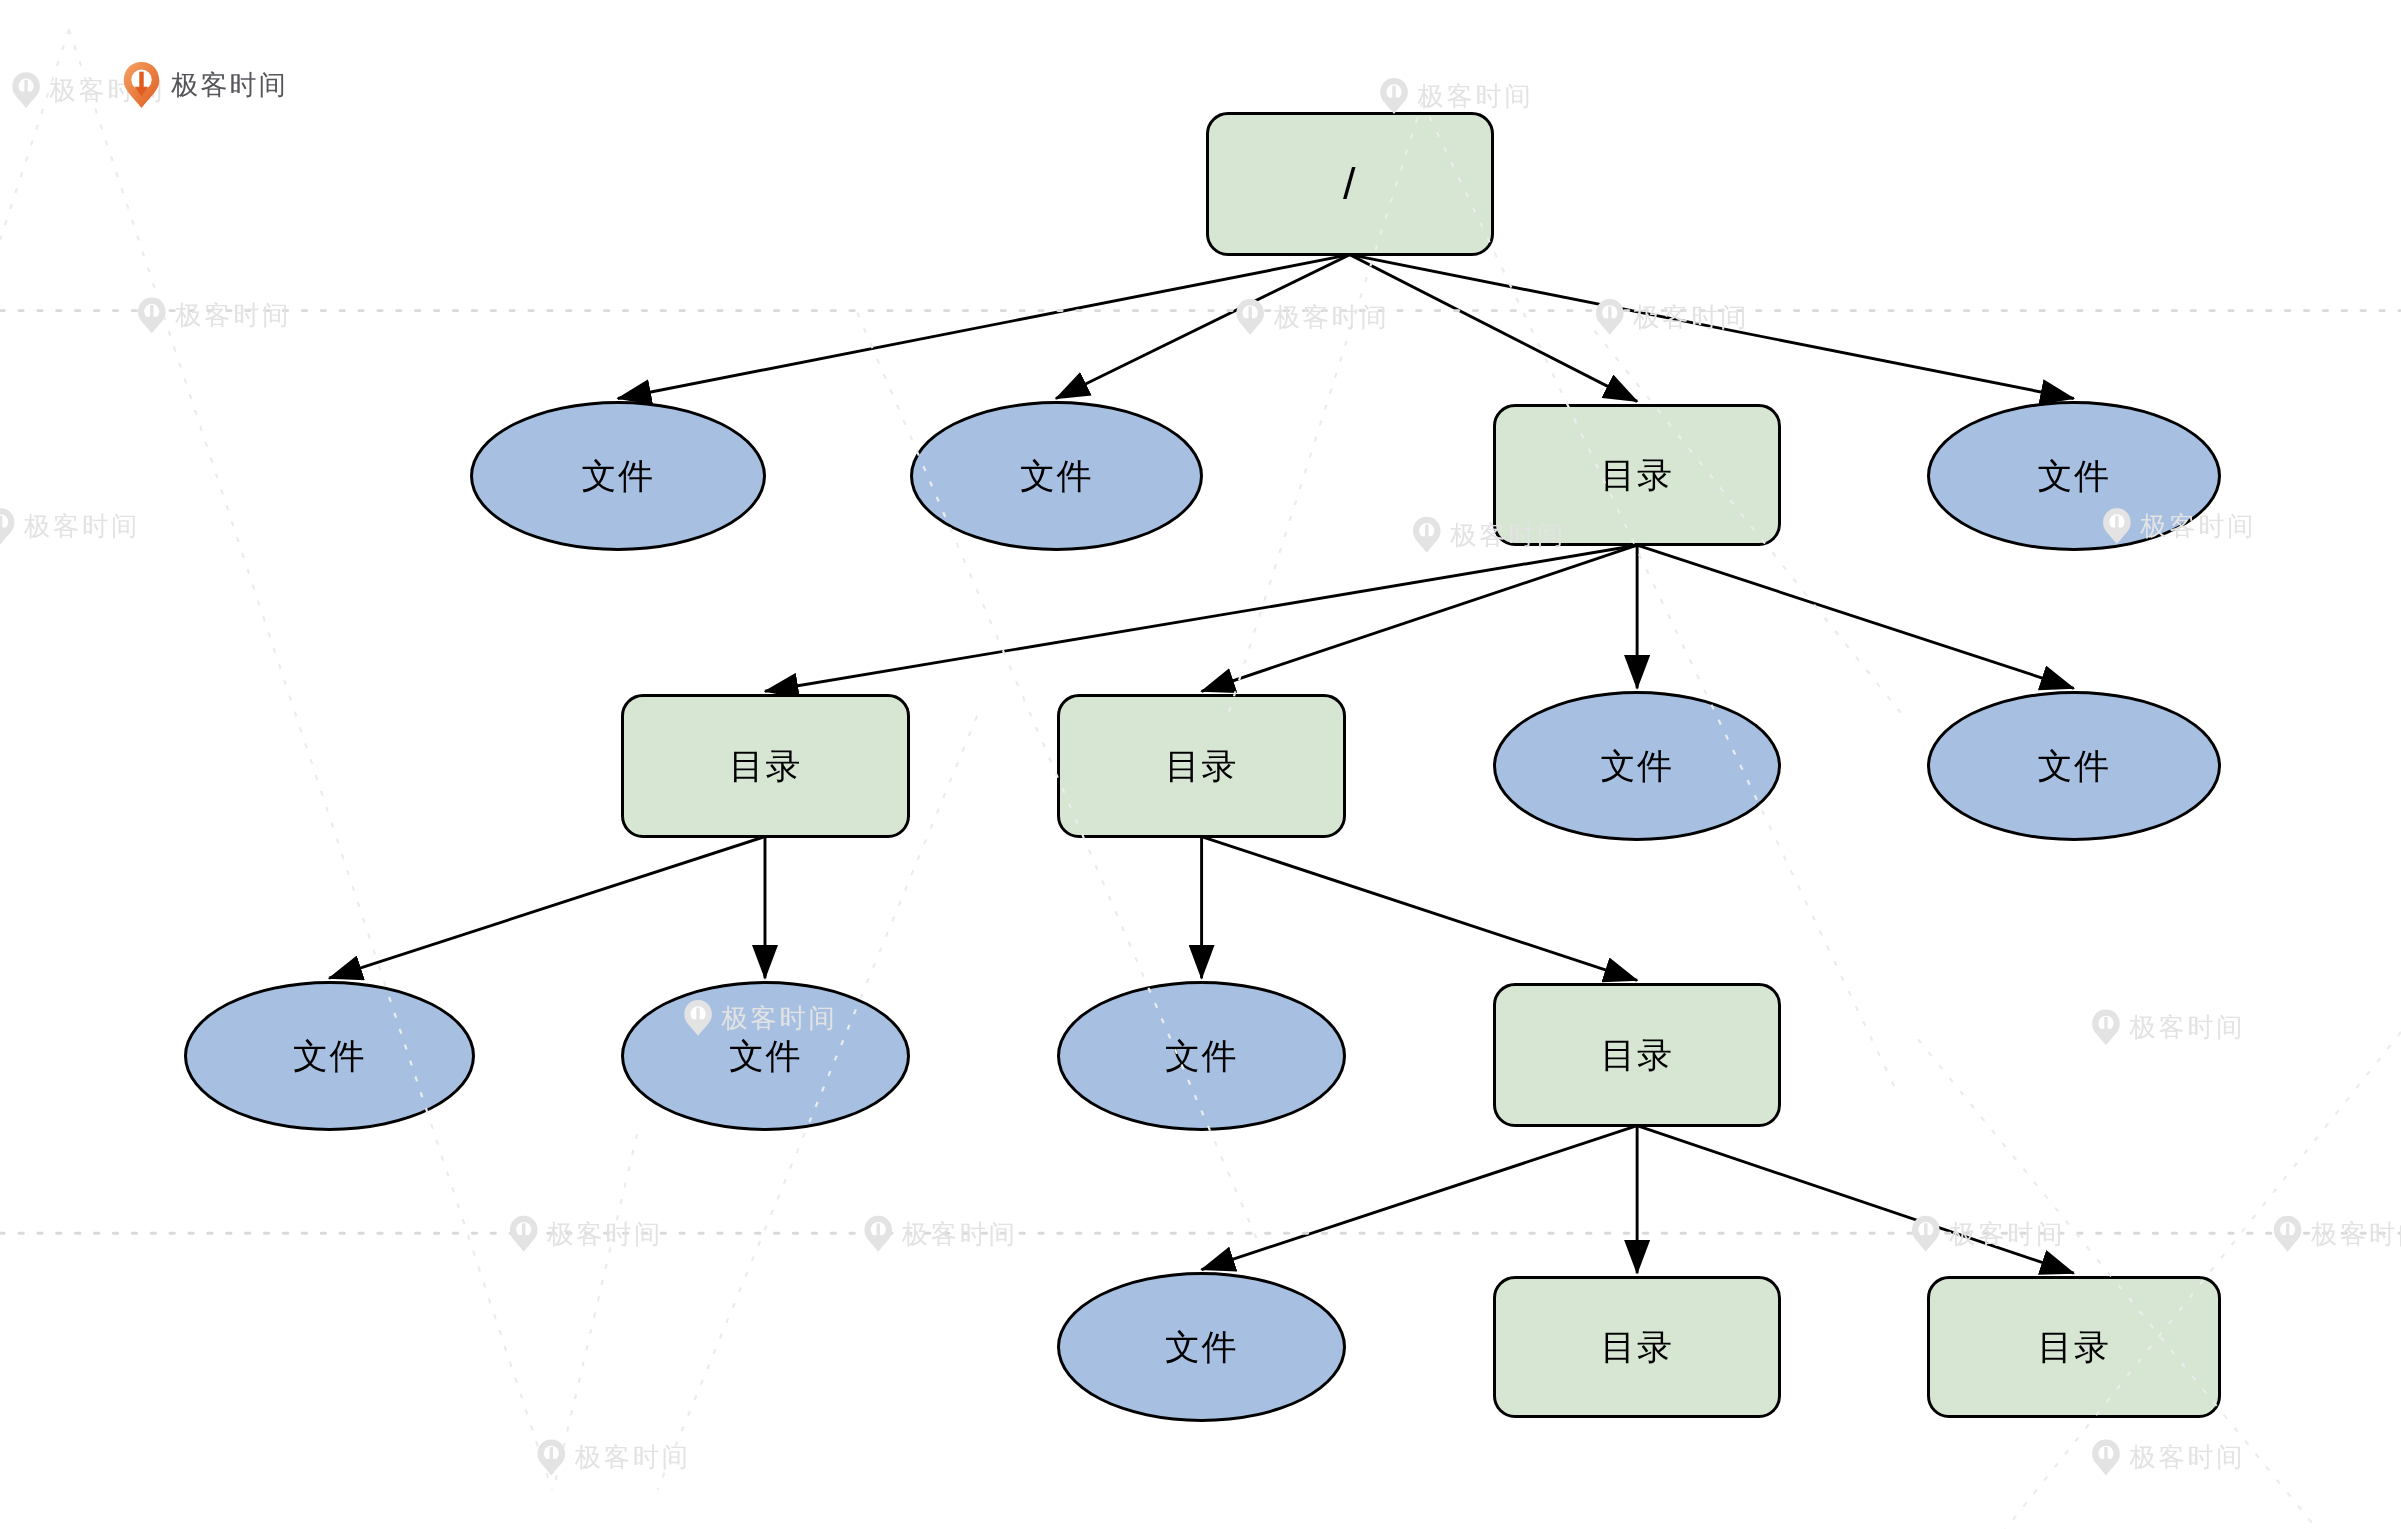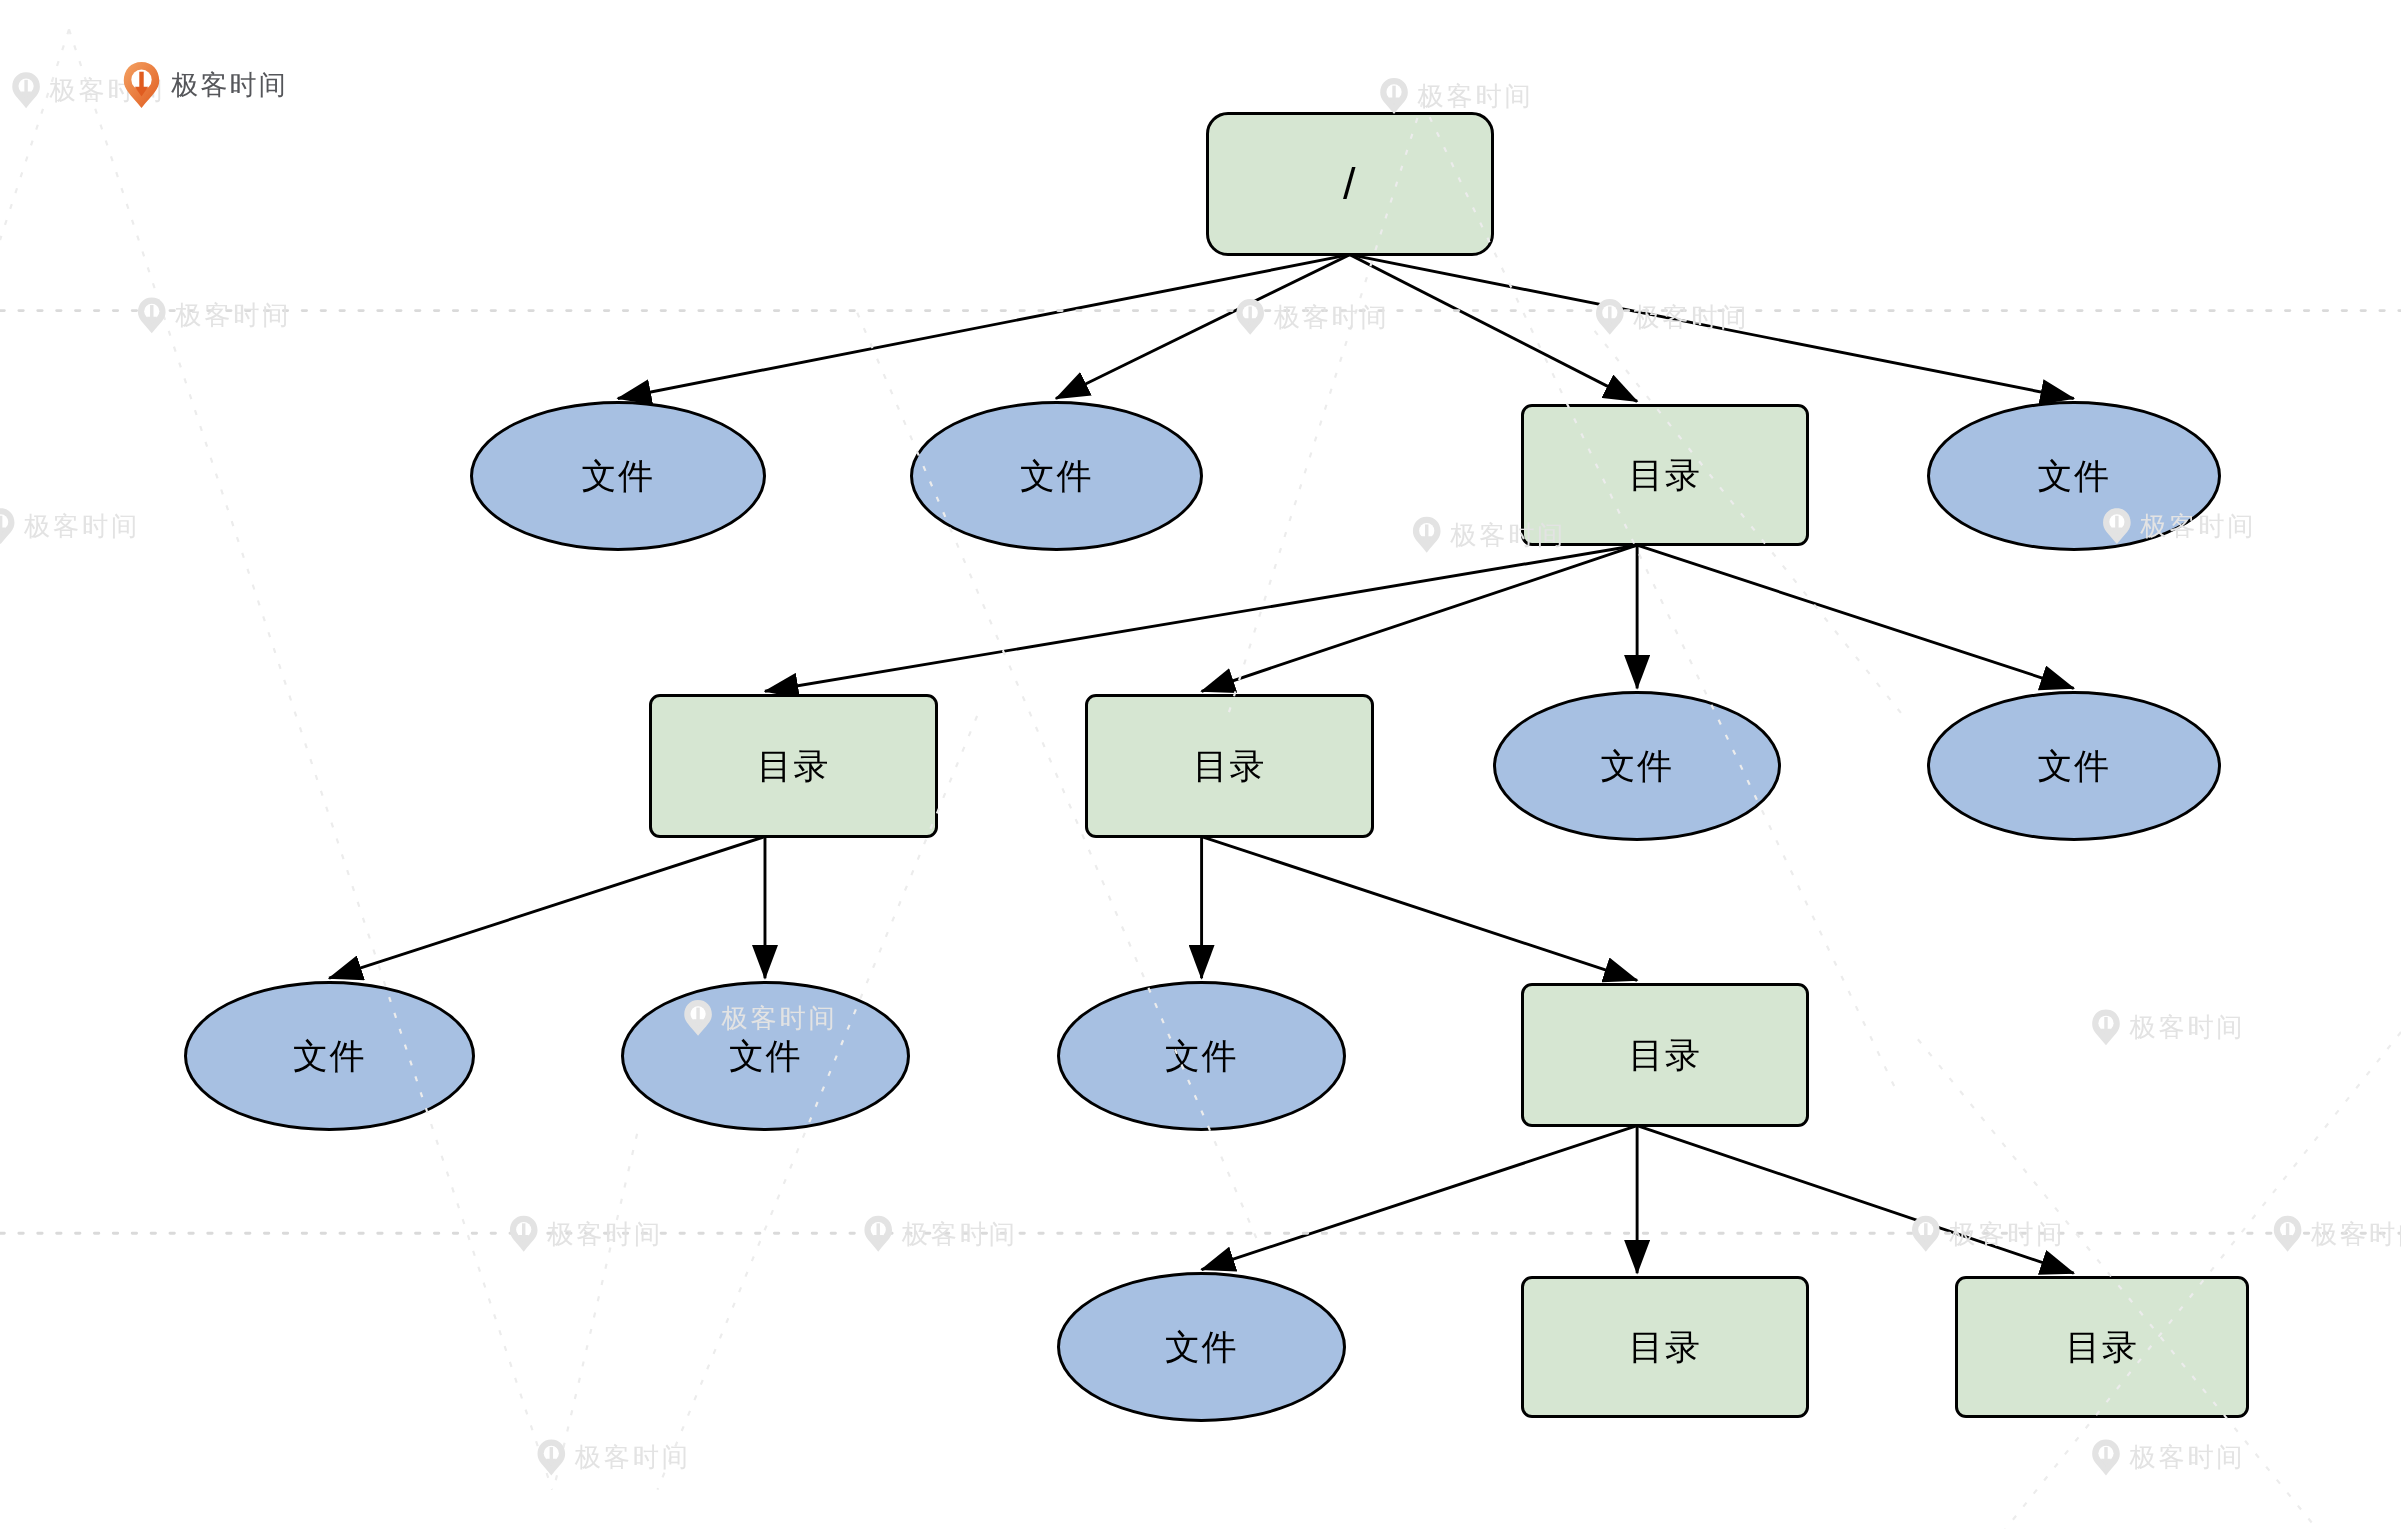--- a/index.html
+++ b/index.html
@@ -7,21 +7,21 @@
     position:relative;width:2401px;height:1530px;overflow:hidden;background:#ffffff;
     font-family:"Liberation Sans", sans-serif;
   }
   #edges{position:absolute;left:0;top:0;z-index:2;}
   .node{
     position:absolute;display:flex;align-items:center;justify-content:center;
     box-sizing:border-box;border:3.6px solid #000;color:#000;z-index:3;
     font-size:35px;letter-spacing:1.5px;
   }
   .node.file{border-radius:50%;}
-  .node.directory{border-radius:11px;margin-left:28px;}
+  .node.directory{border-radius:22px;}
   .node.root{border-radius:22px;font-size:45px;}
   #wm-layer{position:absolute;left:0;top:0;z-index:6;pointer-events:none;}
   #brand{
     position:absolute;left:122px;top:61px;z-index:7;display:flex;align-items:center;gap:10.2px;
   }
   #brand .brand-text{font-size:27px;color:#55565a;letter-spacing:2.2px;}
   .wm text{font-size:38px;letter-spacing:4px;}
 </style>
 </head>
 <body>

